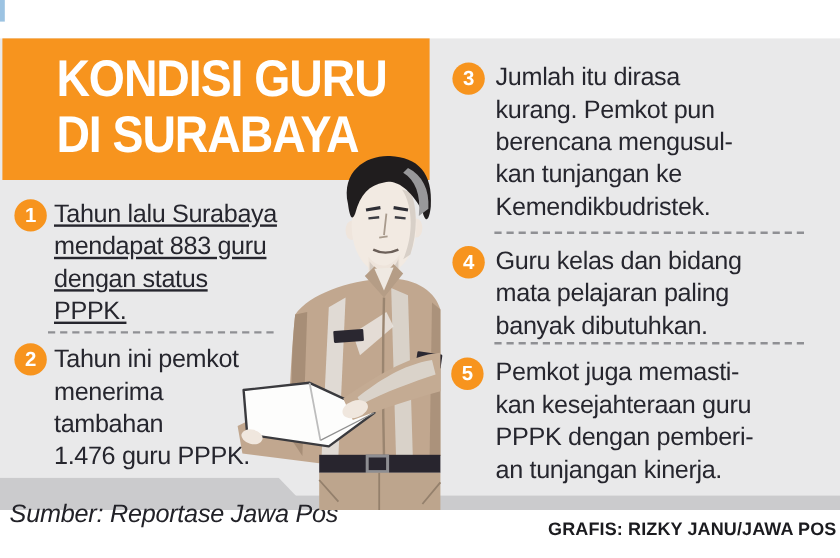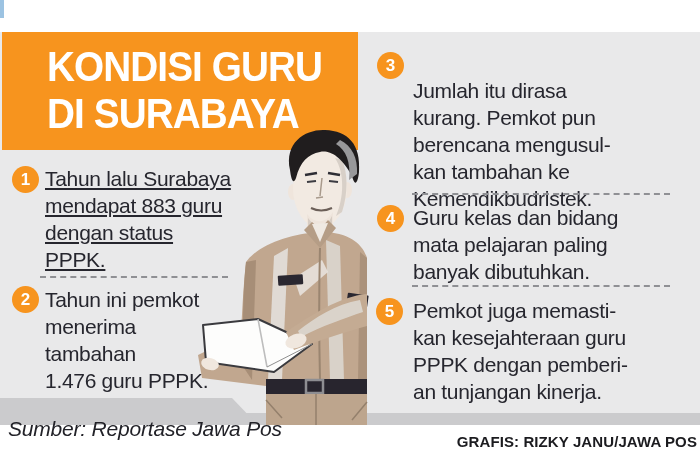--- a/index.html
+++ b/index.html
@@ -106,25 +106,25 @@
 
   <div class="abs num" style="left:12px;top:286px;">2</div>
   <div class="abs item" style="left:45px;top:286px;">
     <div>Tahun ini pemkot</div>
     <div>menerima</div>
     <div>tambahan</div>
     <div>1.476 guru PPPK.</div>
   </div>
 
   <div class="abs num" style="left:377px;top:52px;">3</div>
-  <div class="abs item" style="left:413px;top:51px;margin-top:26px;">
+  <div class="abs item" style="left:413px;top:51px;">
     <div>Jumlah itu dirasa</div>
     <div>kurang. Pemkot pun</div>
     <div>berencana mengusul-</div>
-    <div>kan tambahan ke</div>
+    <div>kan tunjangan ke</div>
     <div>Kemendikbudristek.</div>
   </div>
   <div class="abs dash" style="left:412px;top:193px;width:258px;"></div>
 
   <div class="abs num" style="left:377px;top:205px;">4</div>
   <div class="abs item" style="left:413px;top:204px;">
     <div>Guru kelas dan bidang</div>
     <div>mata pelajaran paling</div>
     <div>banyak dibutuhkan.</div>
   </div>

